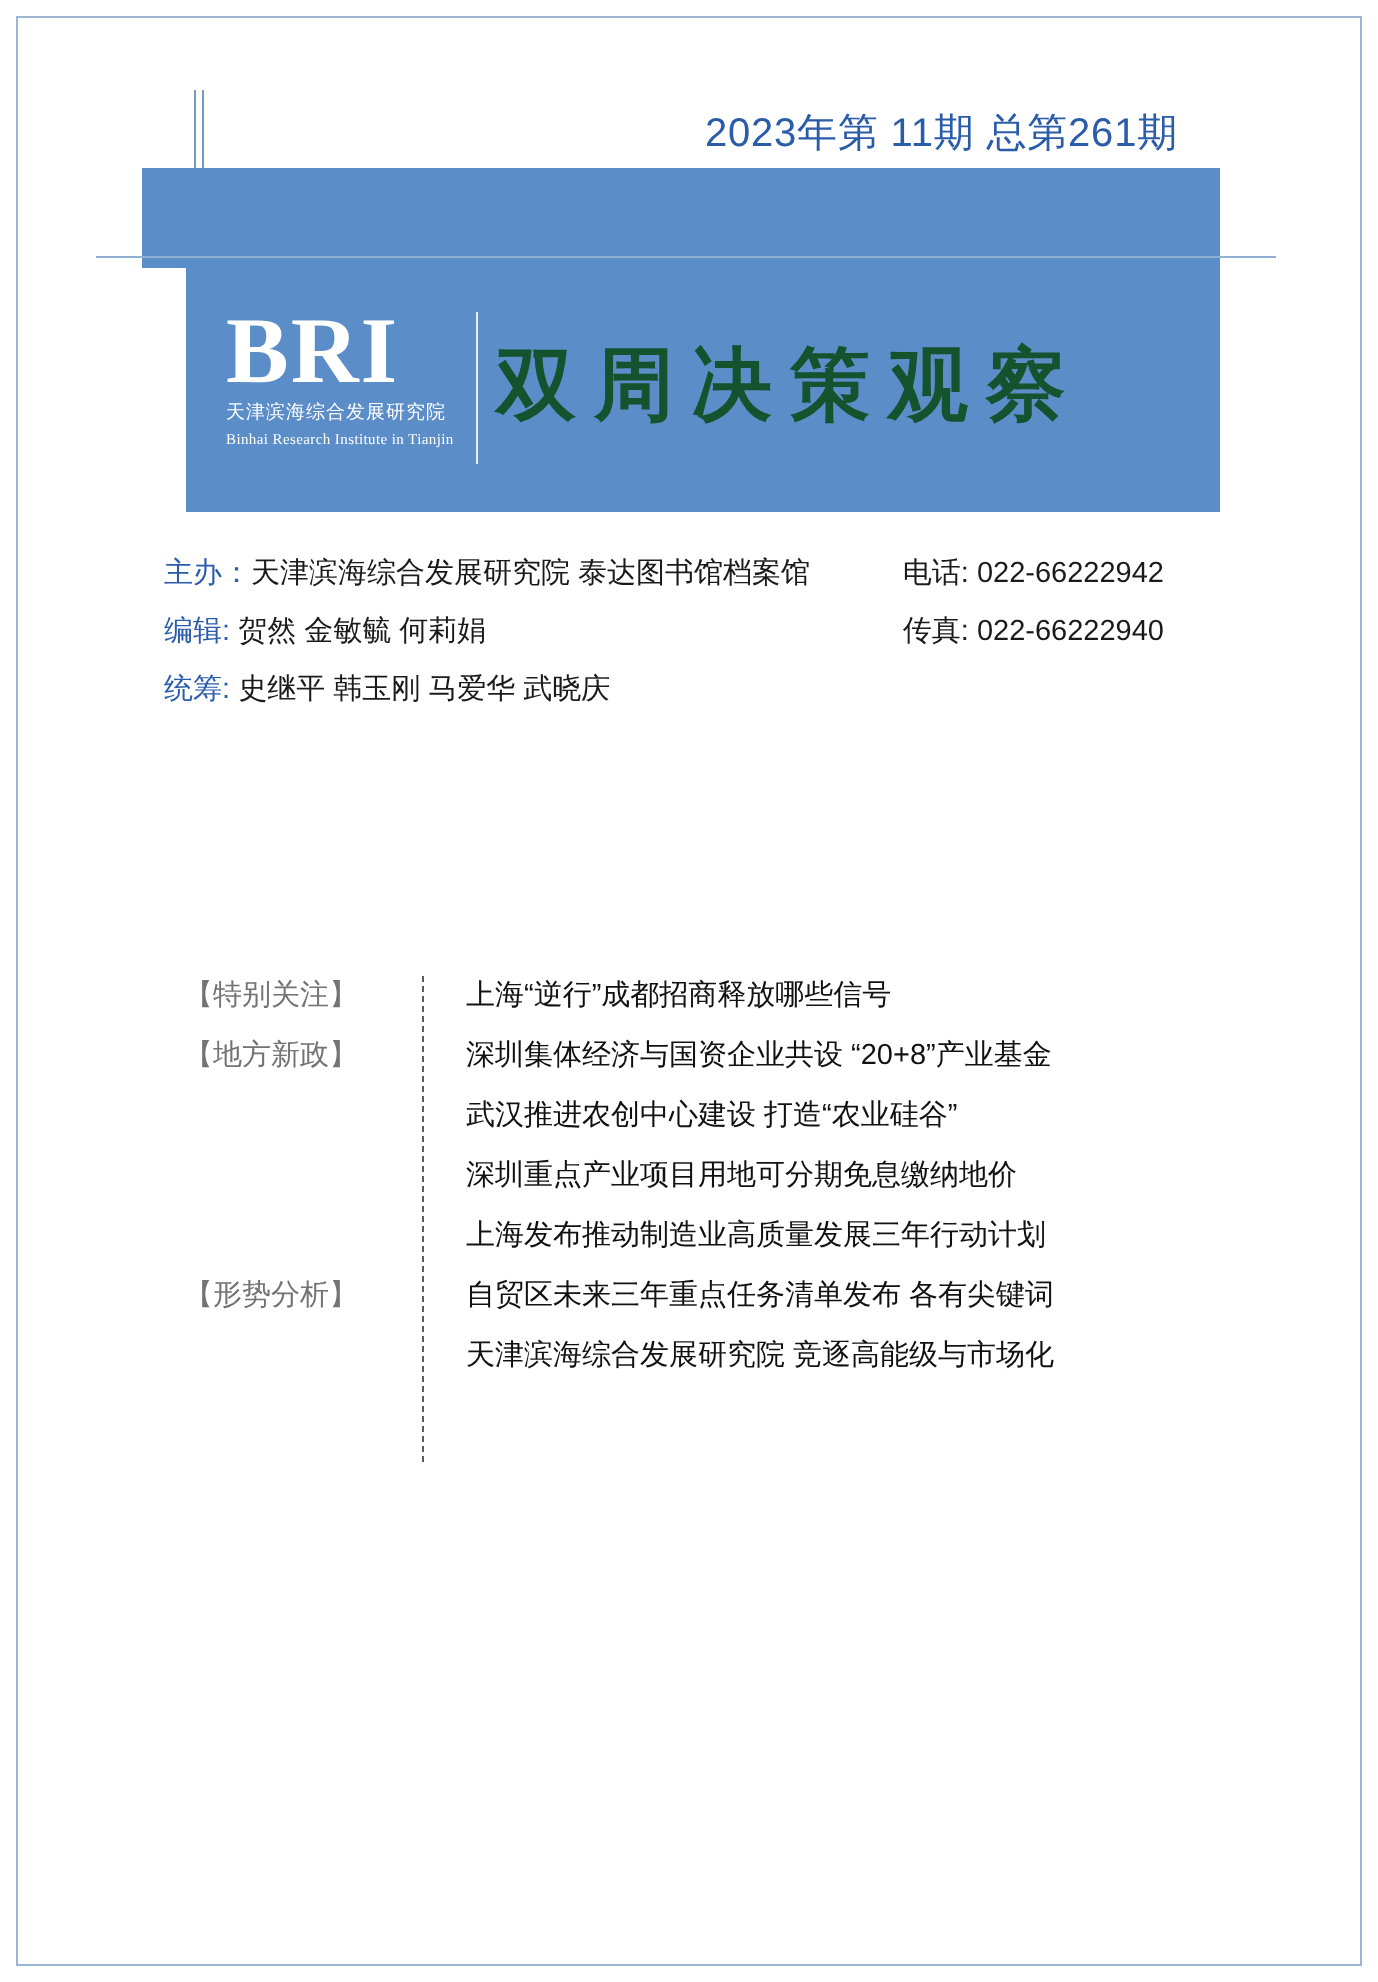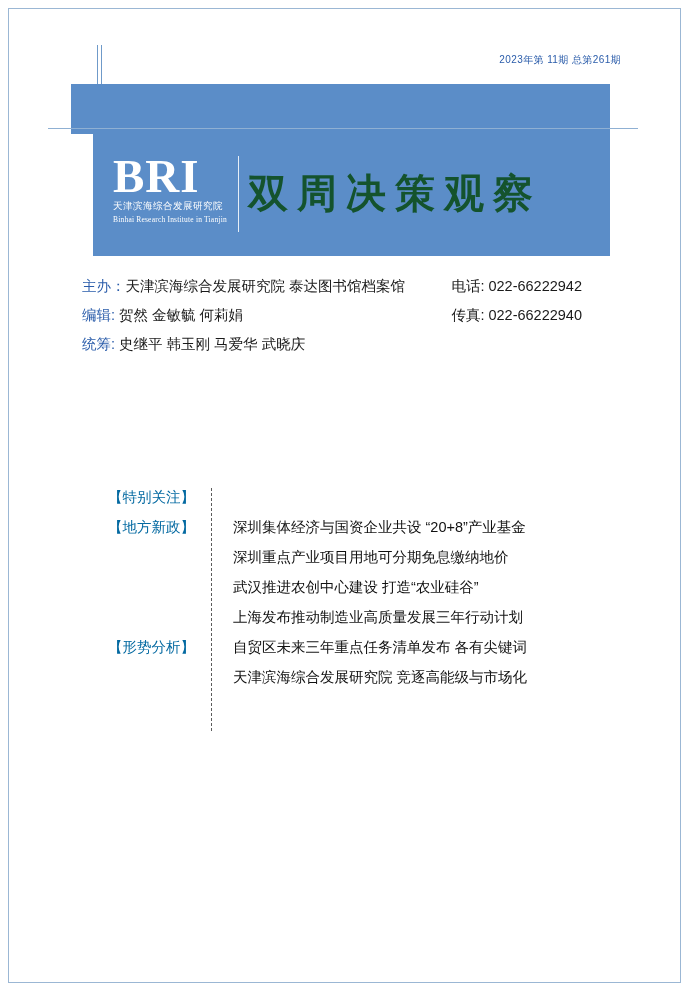--- a/index.html
+++ b/index.html
@@ -26,23 +26,23 @@
     width: 673px;
     height: 975px;
     border: 1px solid #9bb7d4;
     box-sizing: border-box;
     pointer-events: none;
   }
 
   
   .issue-line {
     position: absolute;
-    right: 68px;
+    right: 100px;
     top: 53px;
-    font-size: 10px;
+    font-size: 20px;
     color: #2a5caa;
     letter-spacing: 0.4px;
     white-space: nowrap;
     text-align: right;
   }
 
   
   .rule-h-thin {
     position: absolute;
     left: 48px;
@@ -187,22 +187,21 @@
     display: flex;
     align-items: flex-start;
     height: 30px;
     font-size: 14.5px;
     color: #111111;
     white-space: nowrap;
   }
   .toc-cat {
     width: 119px;
     flex: 0 0 119px;
-    color: #0369a1;
-    text-align: center;
+    color: #737373;
   }
   .toc-title {
     margin-left: 22px;
     color: #111111;
   }
   .toc-empty-cat {
     width: 119px;
     flex: 0 0 119px;
   }
 </style>
@@ -242,32 +241,33 @@
     <div class="credit-row">
       <span class="credit-label">统筹:</span>&nbsp;<span class="credit-value">史继平 韩玉刚 马爱华 武晓庆</span>
     </div>
   </div>
 
   <div class="contents-divider"></div>
 
   <div class="contents">
     <div class="toc-row">
       <div class="toc-cat">【特别关注】</div>
+      <div class="toc-title">上海“逆行”成都招商释放哪些信号</div>
     </div>
     <div class="toc-row">
       <div class="toc-cat">【地方新政】</div>
       <div class="toc-title">深圳集体经济与国资企业共设 “20+8”产业基金</div>
     </div>
     <div class="toc-row">
       <div class="toc-empty-cat"></div>
+      <div class="toc-title">武汉推进农创中心建设 打造“农业硅谷”</div>
+    </div>
+    <div class="toc-row">
+      <div class="toc-empty-cat"></div>
       <div class="toc-title">深圳重点产业项目用地可分期免息缴纳地价</div>
-    </div>
-    <div class="toc-row">
-      <div class="toc-empty-cat"></div>
-      <div class="toc-title">武汉推进农创中心建设 打造“农业硅谷”</div>
     </div>
     <div class="toc-row">
       <div class="toc-empty-cat"></div>
       <div class="toc-title">上海发布推动制造业高质量发展三年行动计划</div>
     </div>
     <div class="toc-row">
       <div class="toc-cat">【形势分析】</div>
       <div class="toc-title">自贸区未来三年重点任务清单发布 各有尖键词</div>
     </div>
     <div class="toc-row">

